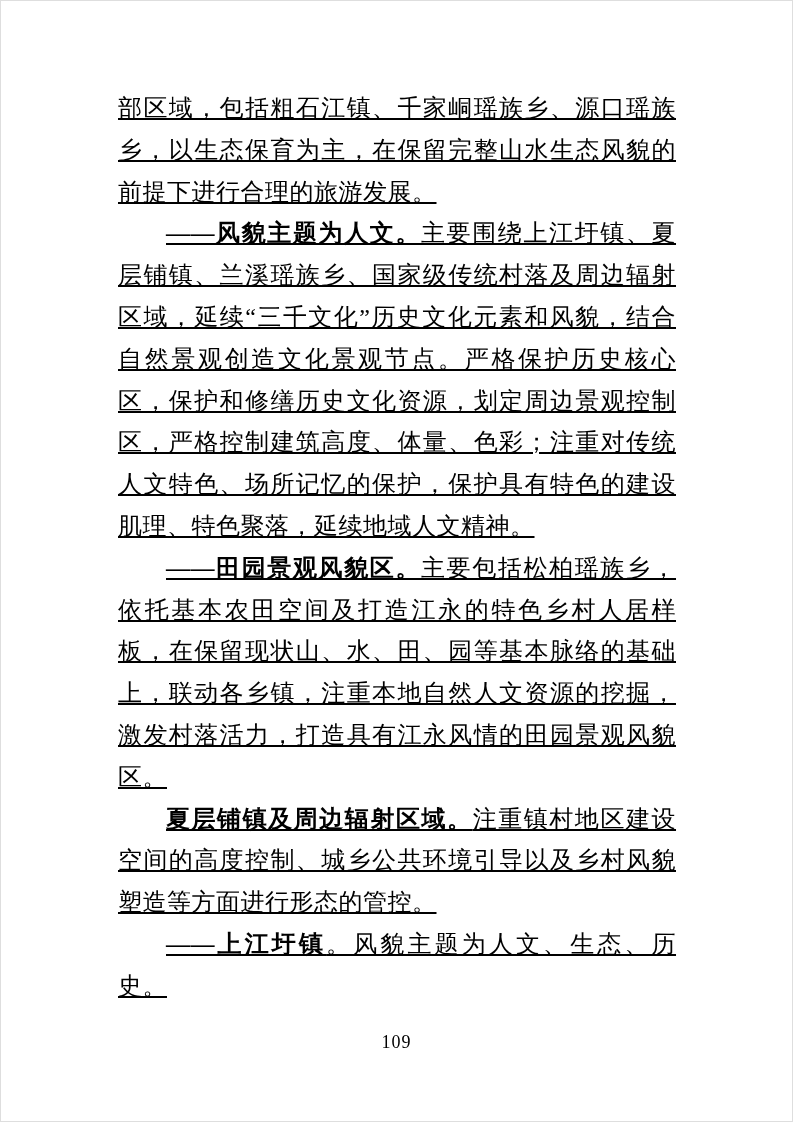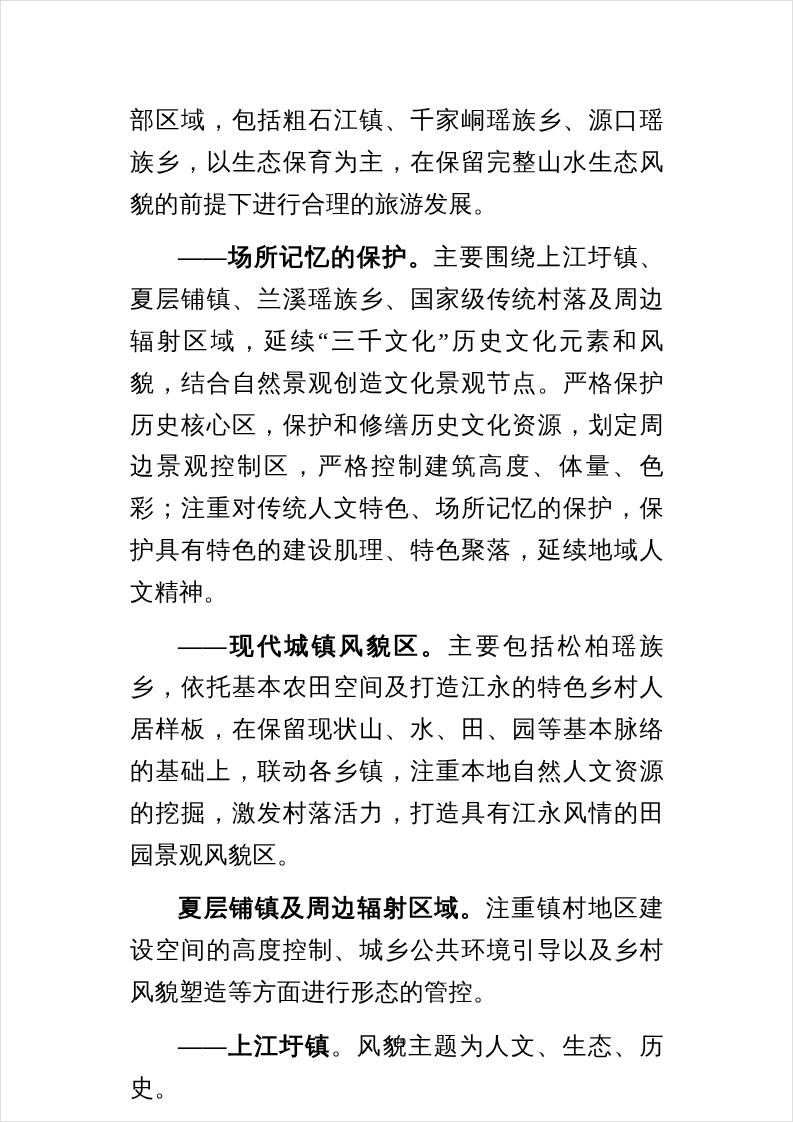--- a/index.html
+++ b/index.html
@@ -26,50 +26,51 @@
   .doc-body {
     position: absolute;
     left: 118px;
     top: 88px;
     width: 558px;
     font-size: 24px;
     line-height: 41.8px;
     letter-spacing: 0.5px;
   }
   .doc-body p {
-    margin: 12px;
+    margin: 0;
     text-align: justify;
     text-justify: inter-character;
+    text-decoration: underline;
   }
   .doc-body p.indent {
     text-indent: 2em;
   }
   .doc-body .bold {
     font-weight: 700;
   }
   .page-footer {
     position: absolute;
     left: 0;
     top: 1032px;
     width: 793px;
     text-align: center;
-    font-size: 12px;
+    font-size: 18px;
     line-height: 20px;
     letter-spacing: 1px;
   }
 </style>
 </head>
 <body>
 
 <div class="page">
 
   <div class="doc-body">
 
   <p class=""><span>部区域，包括粗石江镇、千家峒瑶族乡、源口瑶族乡，以生态保育为主，在保留完整山水生态风貌的前提下进行合理的旅游发展。</span></p>
-      <p class="indent"><span class="bold">——场所记忆的保护。</span><span>主要围绕上江圩镇、夏层铺镇、兰溪瑶族乡、国家级传统村落及周边辐射区域，延续“三千文化”历史文化元素和风貌，结合自然景观创造文化景观节点。严格保护历史核心区，保护和修缮历史文化资源，划定周边景观控制区，严格控制建筑高度、体量、色彩；注重对传统人文特色、场所记忆的保护，保护具有特色的建设肌理、特色聚落，延续地域人文精神。</span></p>
-      <p class="indent"><span class="bold">——现代城镇风貌区。</span><span>主要包括松柏瑶族乡，依托基本农田空间及打造江永的特色乡村人居样板，在保留现状山、水、田、园等基本脉络的基础上，联动各乡镇，注重本地自然人文资源的挖掘，激发村落活力，打造具有江永风情的田园景观风貌区。</span></p>
+      <p class="indent"><span class="bold">——风貌主题为人文。</span><span>主要围绕上江圩镇、夏层铺镇、兰溪瑶族乡、国家级传统村落及周边辐射区域，延续“三千文化”历史文化元素和风貌，结合自然景观创造文化景观节点。严格保护历史核心区，保护和修缮历史文化资源，划定周边景观控制区，严格控制建筑高度、体量、色彩；注重对传统人文特色、场所记忆的保护，保护具有特色的建设肌理、特色聚落，延续地域人文精神。</span></p>
+      <p class="indent"><span class="bold">——田园景观风貌区。</span><span>主要包括松柏瑶族乡，依托基本农田空间及打造江永的特色乡村人居样板，在保留现状山、水、田、园等基本脉络的基础上，联动各乡镇，注重本地自然人文资源的挖掘，激发村落活力，打造具有江永风情的田园景观风貌区。</span></p>
       <p class="indent"><span class="bold">夏层铺镇及周边辐射区域。</span><span>注重镇村地区建设空间的高度控制、城乡公共环境引导以及乡村风貌塑造等方面进行形态的管控。</span></p>
       <p class="indent"><span class="bold">——上江圩镇</span><span>。风貌主题为人文、生态、历史。</span></p>
     </div>
 
   <div class="page-footer">109</div>
 
 </div>
 
 </body></html>

